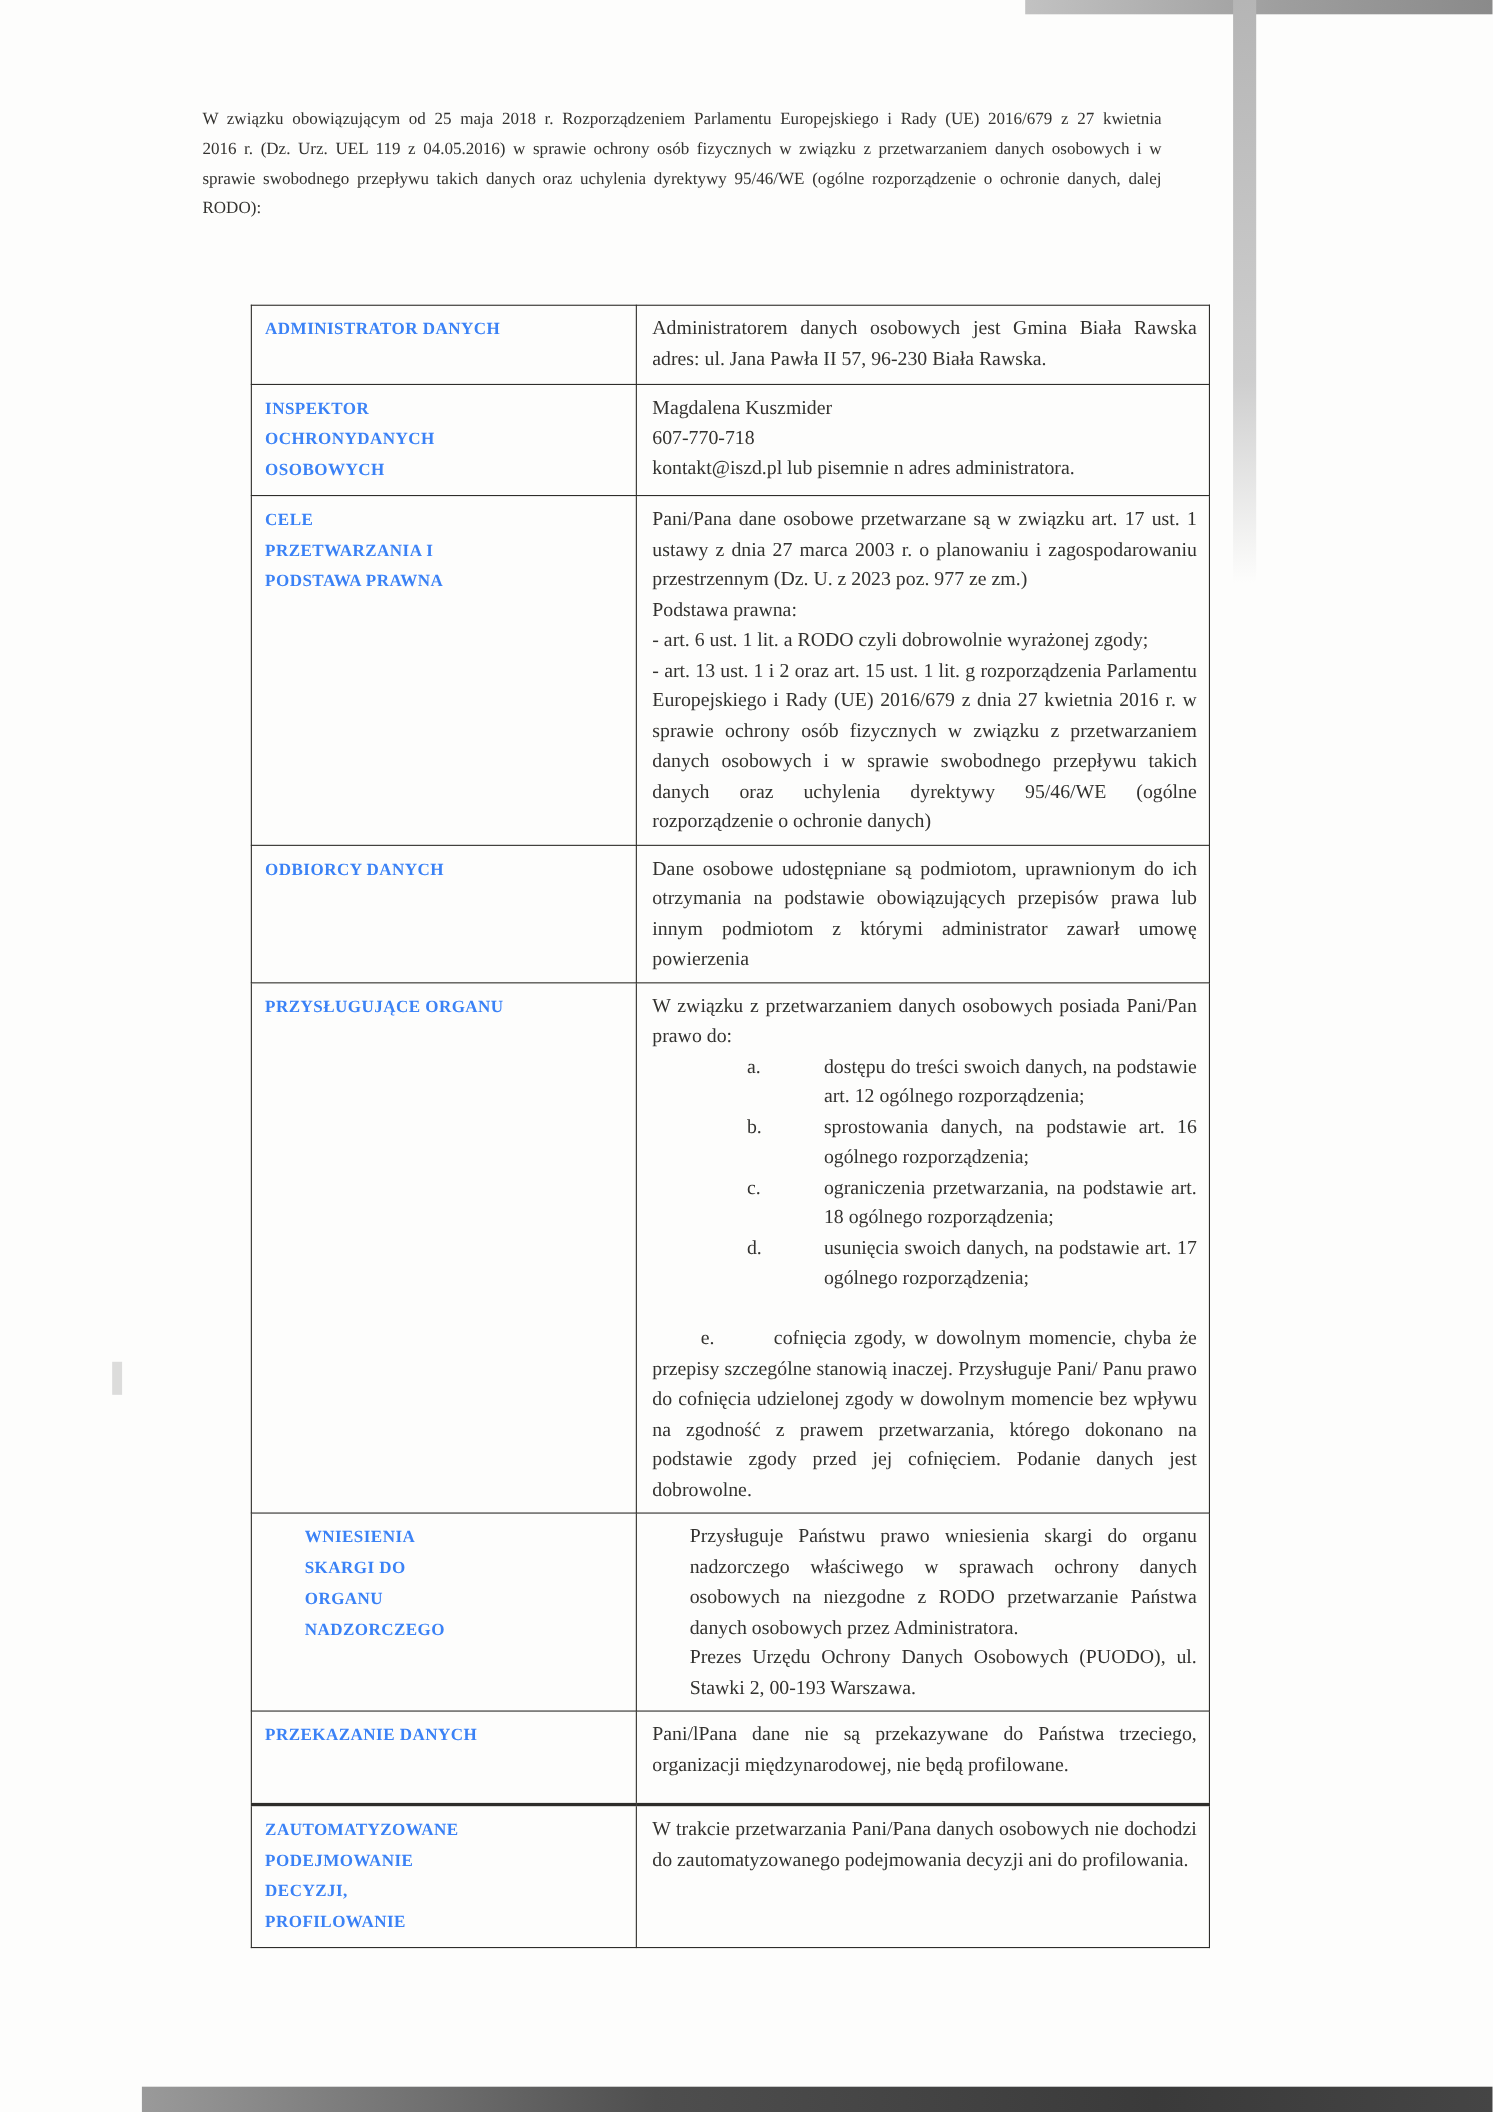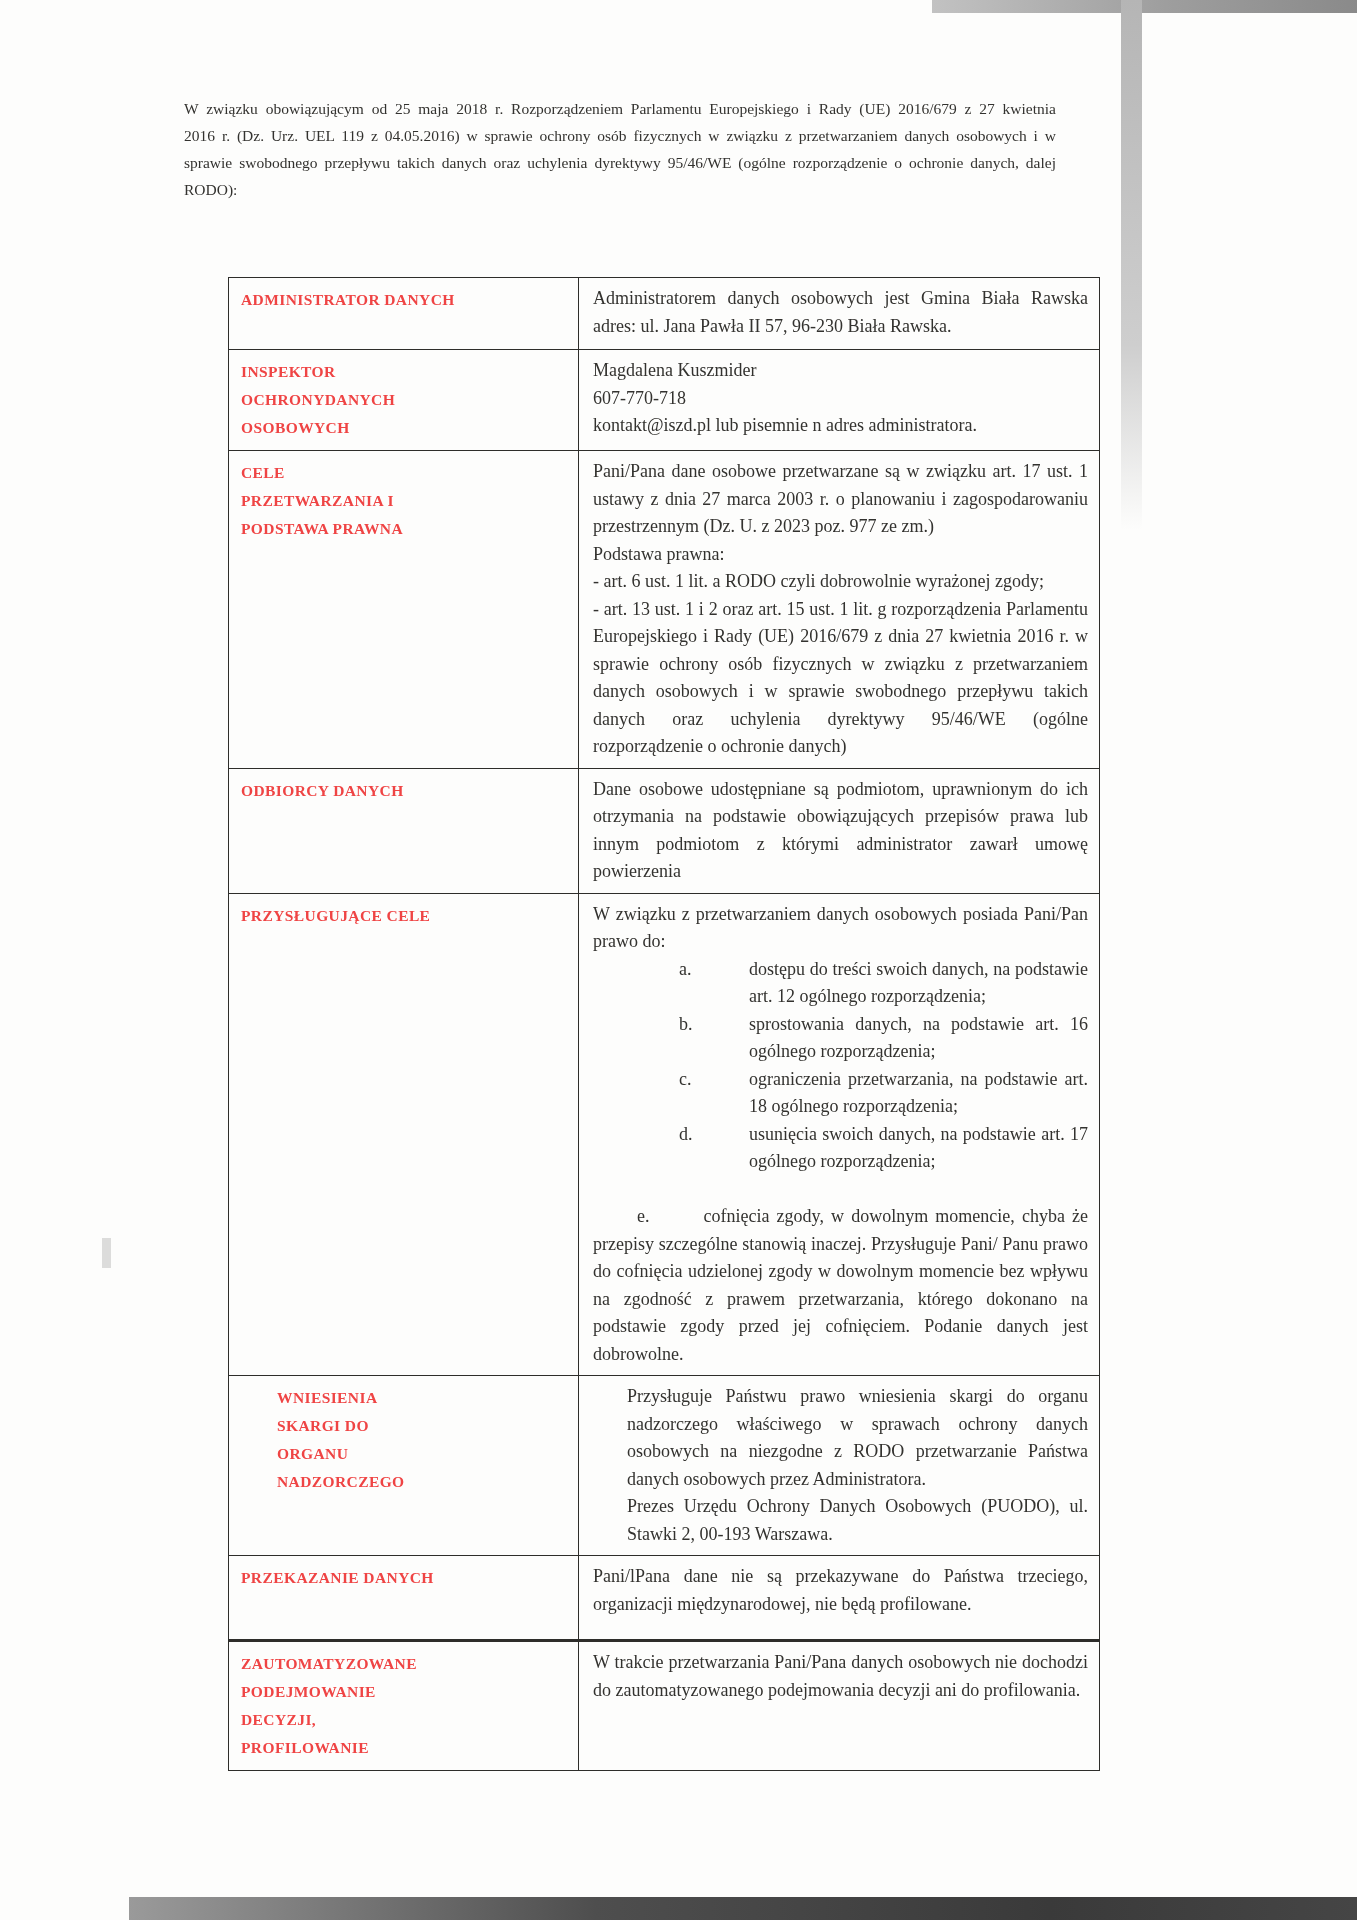--- a/index.html
+++ b/index.html
@@ -46,21 +46,21 @@
     border: 1.5px solid #2e2d2a;
     vertical-align: top;
   }
   td.lbl {
     width: 350px;
     font-weight: bold;
     font-size: 15.5px; line-height: 28px;
     letter-spacing: 0.4px;
     padding: 8px 10px 8px 12px;
     white-space: pre-line;
-    color: #ef4444;
+    color: #3b82f6;
   }
   td.val {
     font-size: 18px; line-height: 27.5px;
     padding: 7px 11px 7px 14px;
   }
   td.val p { margin: 0; text-align: justify; white-space: pre-line; }
   .pad-top { padding-top: 36px; }
   
   .li { display: flex; margin-left: 42px; }
   .li .marker { flex: none; width: 26px; }
@@ -123,21 +123,21 @@
       </tr>
 
       <tr class="r3">
         <td class="lbl">ODBIORCY DANYCH</td>
         <td class="val">
           <p>Dane osobowe udostępniane są podmiotom, uprawnionym do ich otrzymania na podstawie obowiązujących przepisów prawa lub innym podmiotom z którymi administrator zawarł umowę powierzenia</p>
         </td>
       </tr>
 
       <tr class="r4">
-        <td class="lbl">PRZYSŁUGUJĄCE CELE</td>
+        <td class="lbl">PRZYSŁUGUJĄCE ORGANU</td>
         <td class="val">
           <p>W związku z przetwarzaniem danych osobowych posiada Pani/Pan prawo do:</p>
           <div class="li">
             <span class="marker">a.</span>
             <span class="litext">dostępu do treści swoich danych, na podstawie art. 12 ogólnego rozporządzenia;</span>
           </div>
           <div class="li">
             <span class="marker">b.</span>
             <span class="litext">sprostowania danych, na podstawie art. 16 ogólnego rozporządzenia;</span>
           </div>

